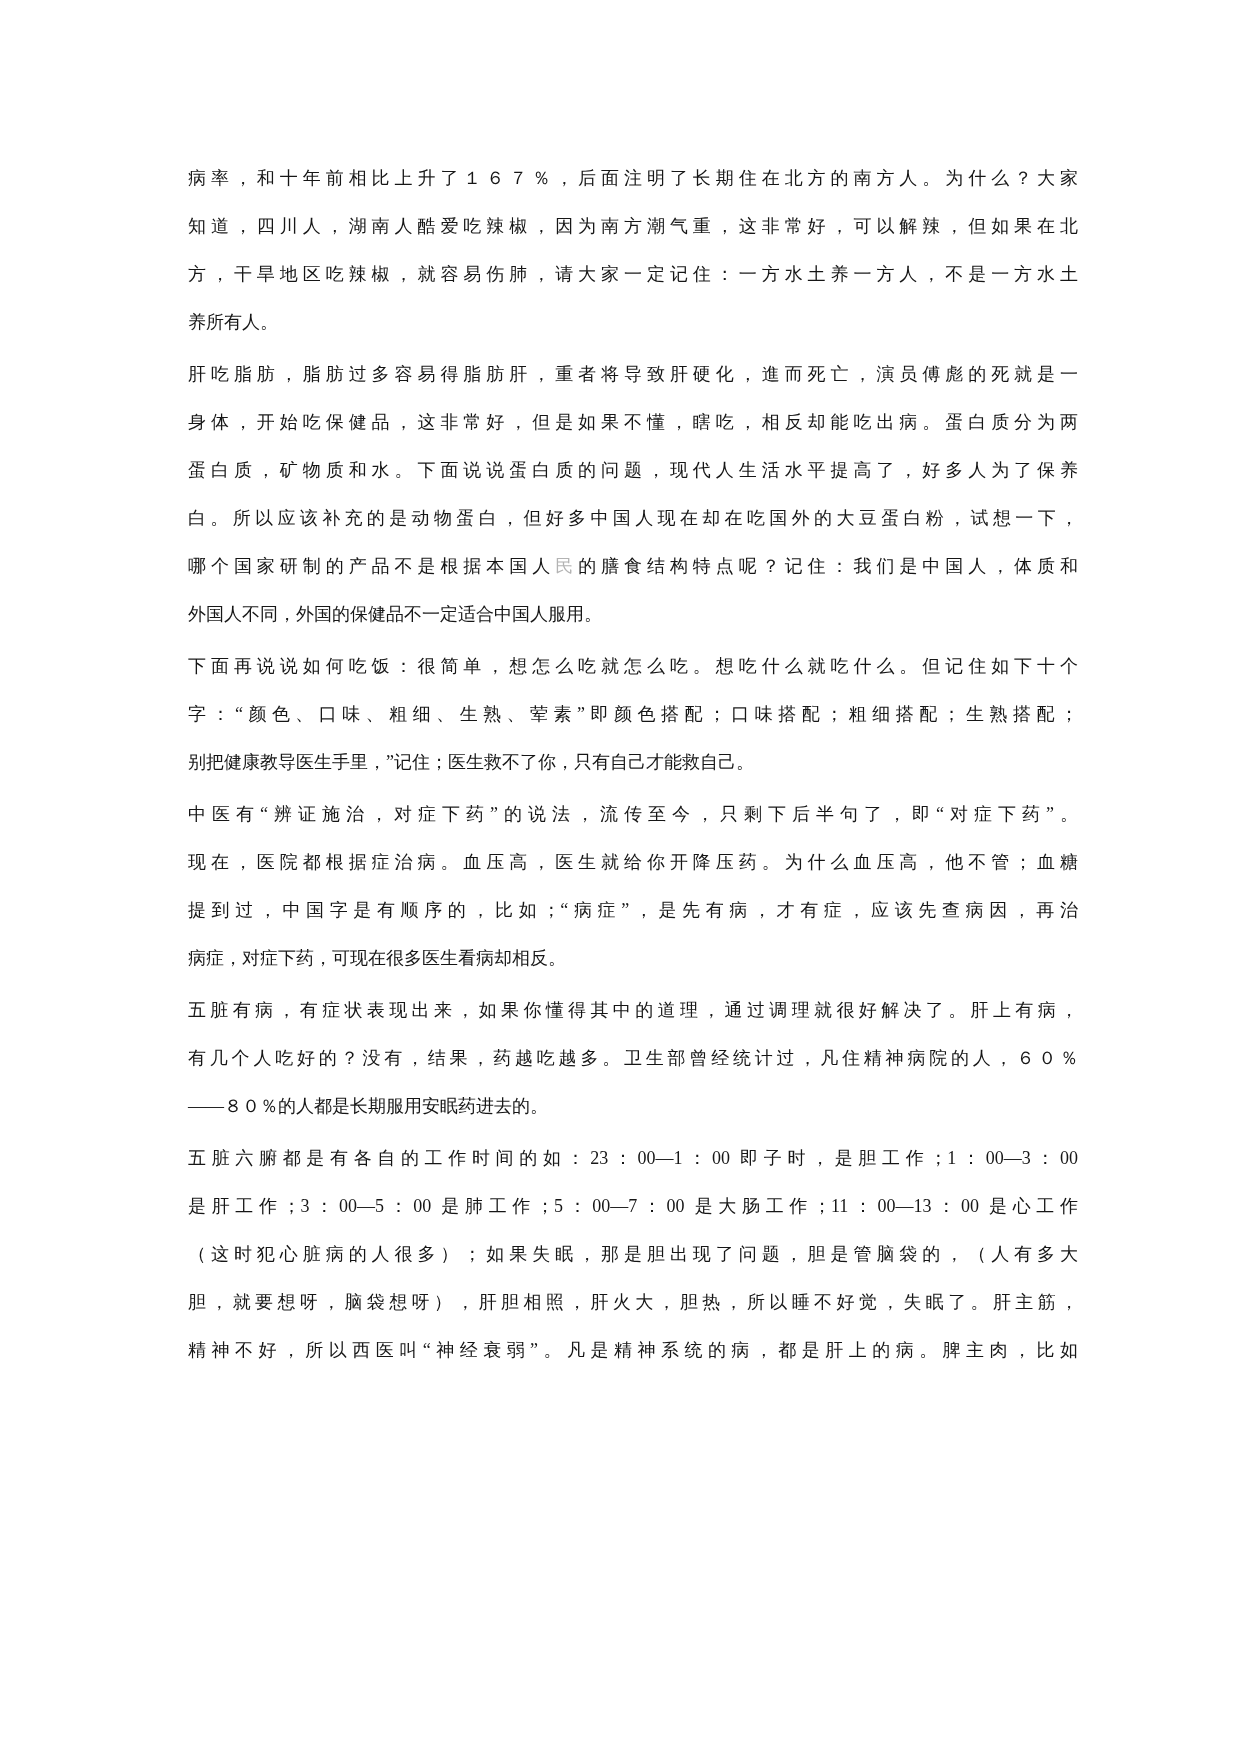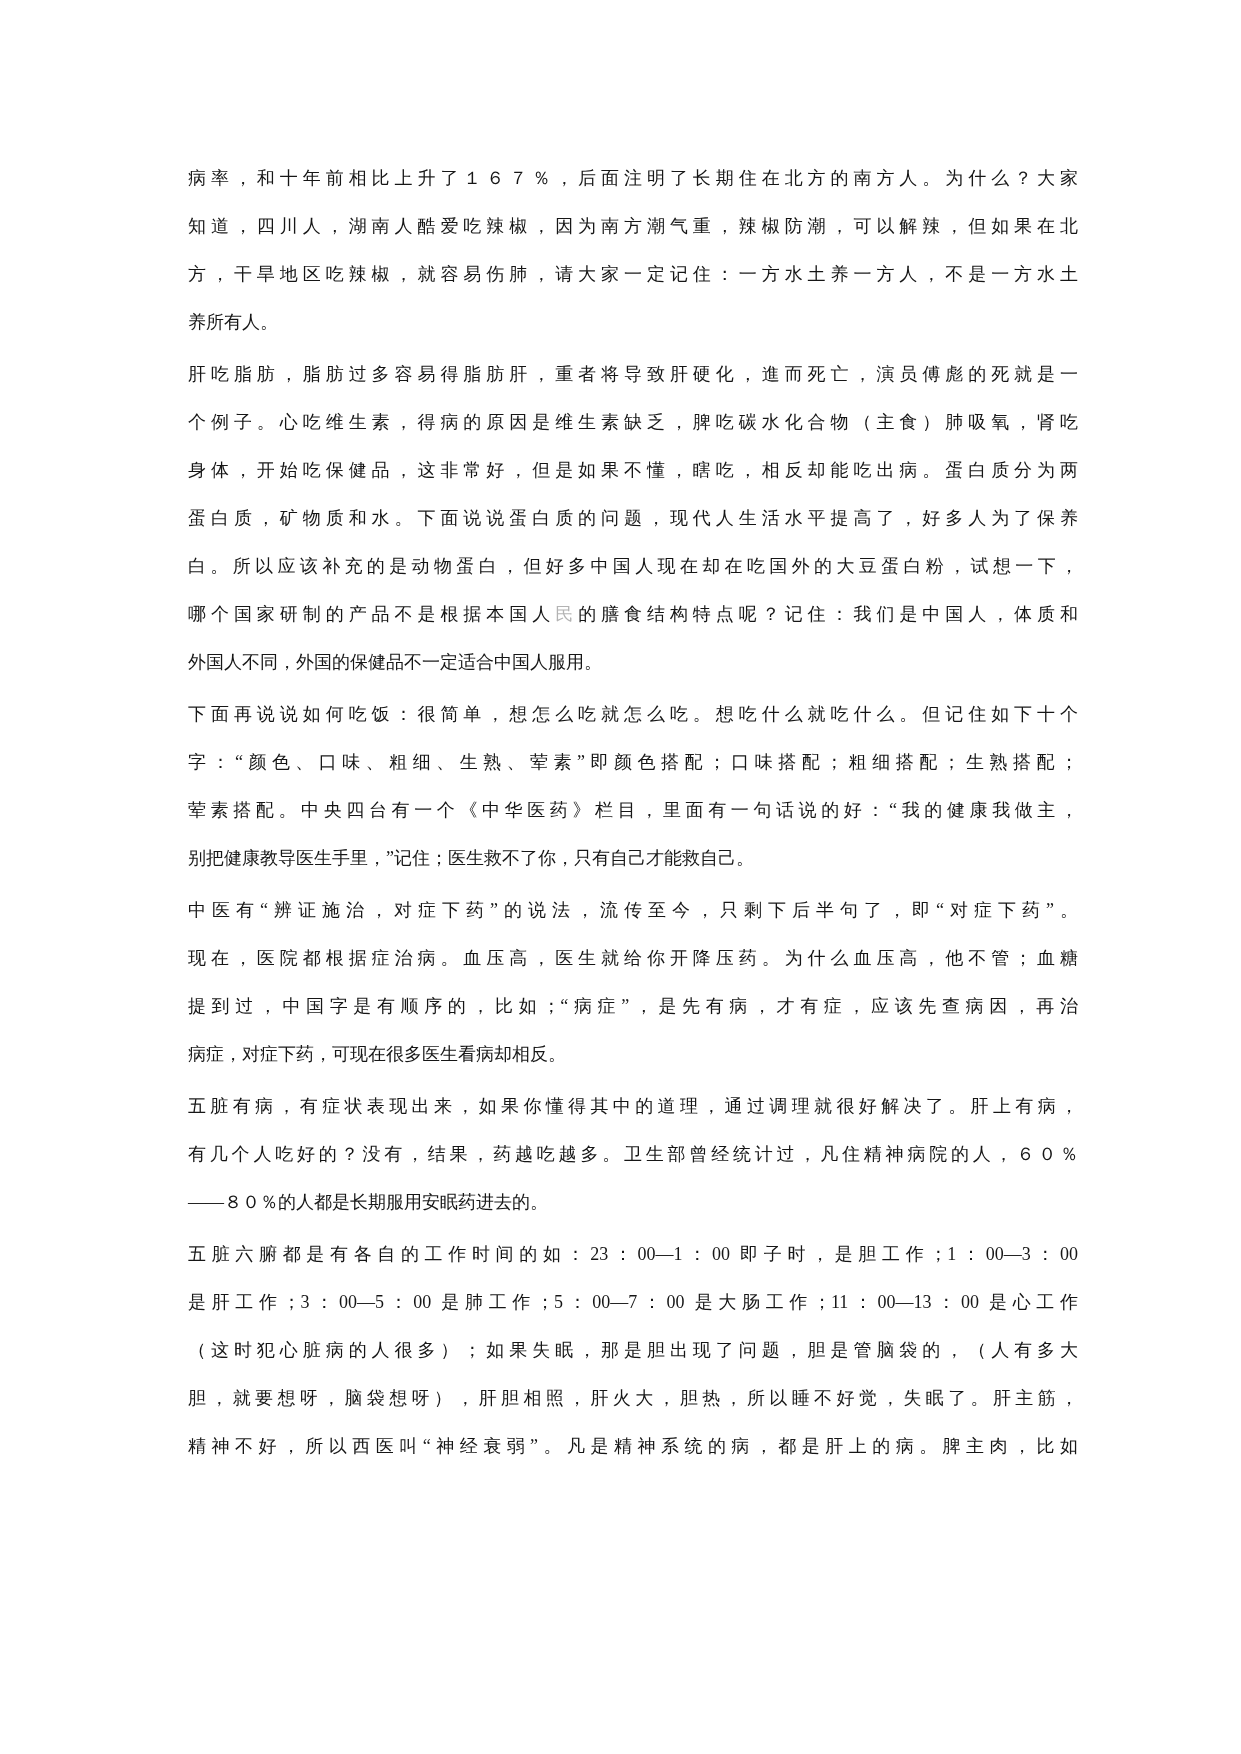--- a/index.html
+++ b/index.html
@@ -44,37 +44,35 @@
     color: #b3b3b3;
   }
 </style>
 </head>
 <body>
 
 <div class="page">
   <div class="doc-body" style="color: rgb(22, 22, 22);">
       <div class="paragraph">
         <div class="line"><span>病率，和十年前相比上升了１６７％，后面注明了长期住在北方的南方人。为什么？大家</span></div>
-        <div class="line"><span>知道，四川人，湖南人酷爱吃辣椒，因为南方潮气重，辣椒防潮，可以解辣，但如果在北</span></div>
+        <div class="line"><span>知道，四川人，湖南人酷爱吃辣椒，因为南方潮气重，这非常好，可以解辣，但如果在北</span></div>
         <div class="line"><span>方，干旱地区吃辣椒，就容易伤肺，请大家一定记住：一方水土养一方人，不是一方水土</span></div>
         <div class="line final"><span>养所有人。</span></div>
       </div>
       <div class="paragraph">
         <div class="line"><span>肝吃脂肪，脂肪过多容易得脂肪肝，重者将导致肝硬化，進而死亡，演员傅彪的死就是一</span></div>
-        <div class="line"><span>个例子。心吃维生素，得病的原因是维生素缺乏，脾吃碳水化合物（主食）肺吸氧，肾吃</span></div>
         <div class="line"><span>身体，开始吃保健品，这非常好，但是如果不懂，瞎吃，相反却能吃出病。蛋白质分为两</span></div>
         <div class="line"><span>蛋白质，矿物质和水。下面说说蛋白质的问题，现代人生活水平提高了，好多人为了保养</span></div>
         <div class="line"><span>白。所以应该补充的是动物蛋白，但好多中国人现在却在吃国外的大豆蛋白粉，试想一下，</span></div>
         <div class="line"><span>哪个国家研制的产品不是根据本国人</span><span class="muted" style="color: rgb(179, 179, 179);">民</span><span>的膳食结构特点呢？记住：我们是中国人，体质和</span></div>
         <div class="line final"><span>外国人不同，外国的保健品不一定适合中国人服用。</span></div>
       </div>
       <div class="paragraph">
         <div class="line"><span>下面再说说如何吃饭：很简单，想怎么吃就怎么吃。想吃什么就吃什么。但记住如下十个</span></div>
         <div class="line"><span>字：“颜色、口味、粗细、生熟、荤素”即颜色搭配；口味搭配；粗细搭配；生熟搭配；</span></div>
-        <div class="line"><span>荤素搭配。中央四台有一个《中华医药》栏目，里面有一句话说的好：“我的健康我做主，</span></div>
         <div class="line final"><span>别把健康教导医生手里，”记住；医生救不了你，只有自己才能救自己。</span></div>
       </div>
       <div class="paragraph">
         <div class="line"><span>中医有“辨证施治，对症下药”的说法，流传至今，只剩下后半句了，即“对症下药”。</span></div>
         <div class="line"><span>现在，医院都根据症治病。血压高，医生就给你开降压药。为什么血压高，他不管；血糖</span></div>
         <div class="line"><span>提到过，中国字是有顺序的，比如；“病症”，是先有病，才有症，应该先查病因，再治</span></div>
         <div class="line final"><span>病症，对症下药，可现在很多医生看病却相反。</span></div>
       </div>
       <div class="paragraph">
         <div class="line"><span>五脏有病，有症状表现出来，如果你懂得其中的道理，通过调理就很好解决了。肝上有病，</span></div>

